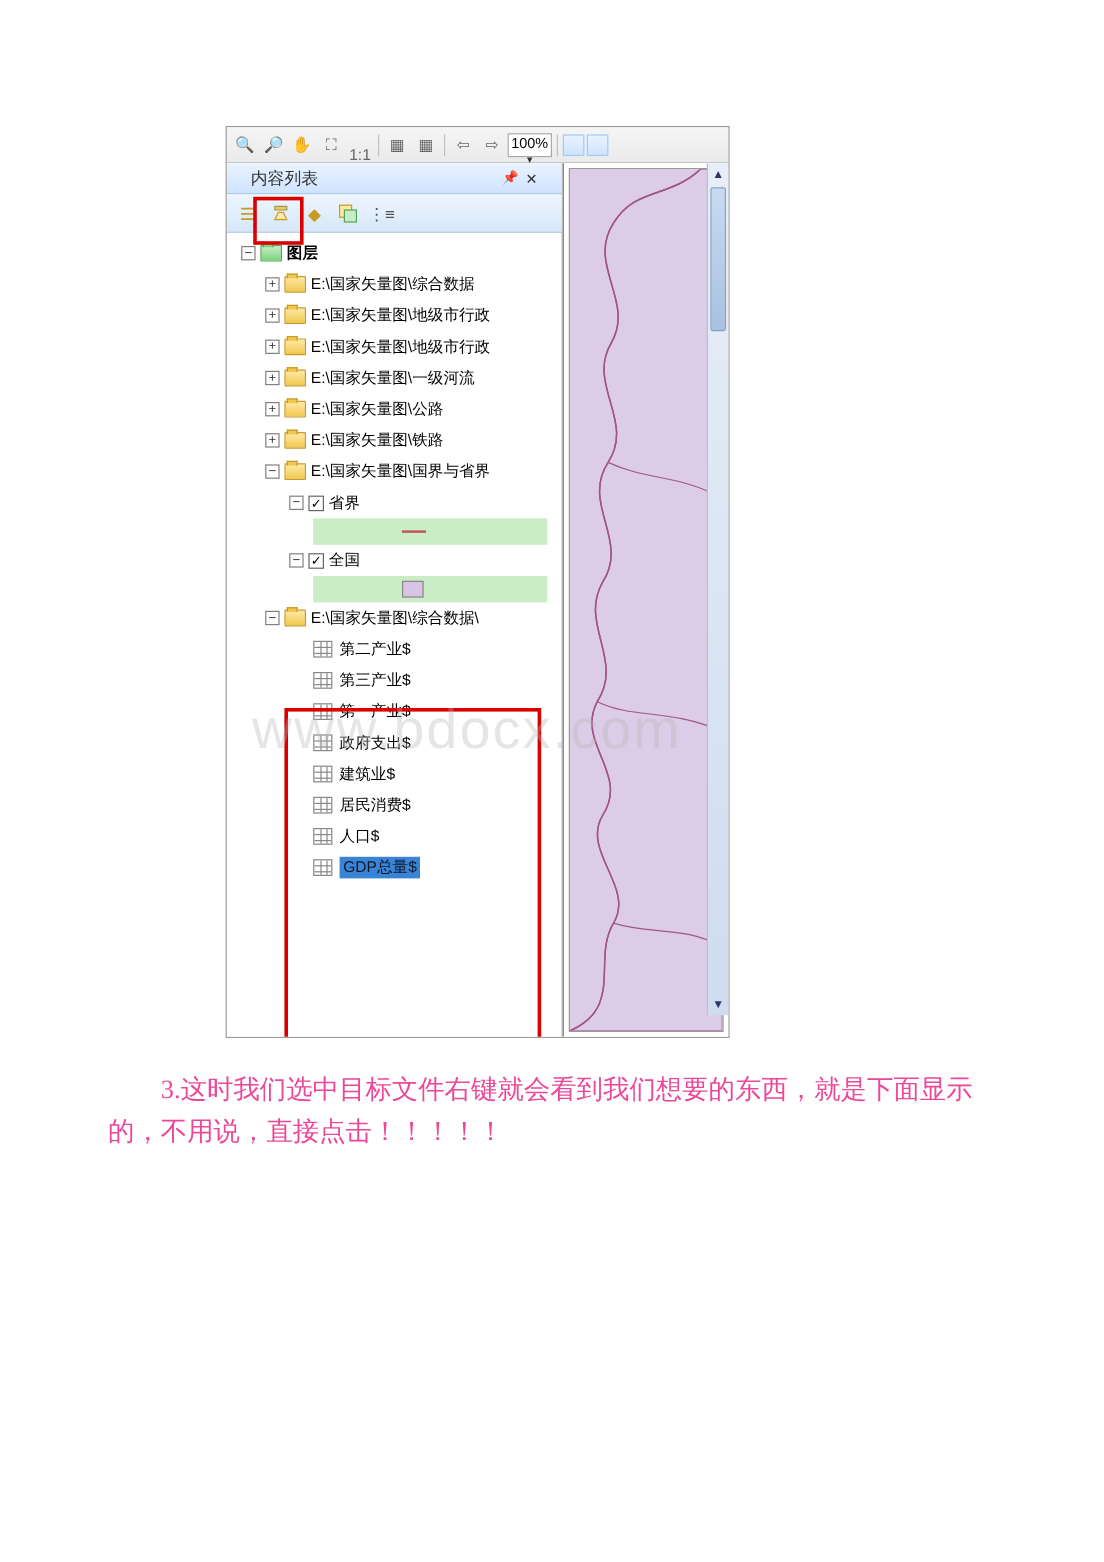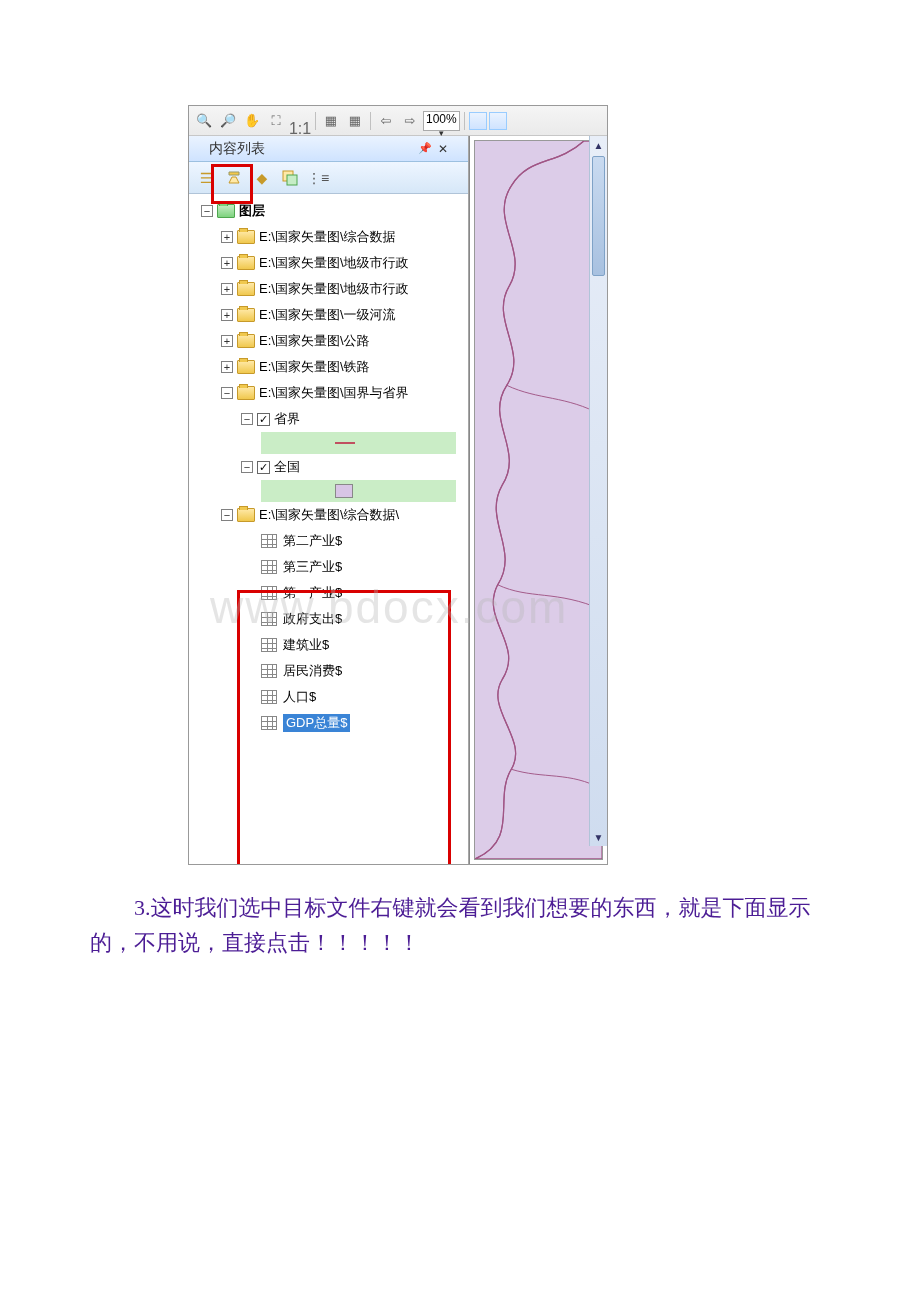--- a/index.html
+++ b/index.html
@@ -158,21 +158,21 @@
     display:flex; align-items:center; justify-content:center;
     font-size: 11px;
   }
   .swatch-line {
     width: 20px; height: 2px; background: #c05060; margin-left: 2px;
   }
   .swatch-box {
     width: 18px; height: 14px; background: #d8c5e5; border: 1px solid #888; margin-left:2px;
   }
   .sel-text {
-    background: #3a84d6; color: #ffffff; padding: 0 3px;
+    background: #3a84d6; color: #0f172a; padding: 0 3px;
   }
   .ind1 { padding-left: 10px; }
   .ind2 { padding-left: 30px; }
   .ind3 { padding-left: 50px; }
   .ind4 { padding-left: 70px; }
   .ind4a { padding-left: 72px; }
   .red-box-tables {
     position: absolute;
     left: 48px;
     top: 396px;
@@ -220,21 +220,21 @@
   }
   .scrollbar-v .arrow-up{top:0;} .scrollbar-v .arrow-down{bottom:0;}
   .caption {
     position: absolute;
     left: 90px;
     top: 890px;
     width: 740px;
     font-family: SimSun, "宋体", serif;
     font-size: 22px;
     line-height: 1.6;
-    color: #4c1d95;
+    color: #ec4899;
   }
   .watermark {
     position: absolute;
     left: 210px;
     top: 580px;
     font-size: 46px;
     font-weight: 300;
     letter-spacing: 2px;
     color: rgba(180,180,180,0.35);
     pointer-events: none;
@@ -245,21 +245,21 @@
 </head>
 <body>
 
 <div class="screenshot">
 
   <div class="top-toolbar">
     <div class="tb-icon">🔍</div>
     <div class="tb-icon">🔎</div>
     <div class="tb-icon">✋</div>
     <div class="tb-icon">⛶</div>
-    <div class="tb-icon" style="font-size:16px;margin-top:16px;">1:1</div>
+    <div class="tb-icon" style="font-size:13px;margin-top:16px;">1:1</div>
     <div class="sep"></div>
     <div class="tb-icon">▦</div>
     <div class="tb-icon">▦</div>
     <div class="sep"></div>
     <div class="tb-icon">⇦</div>
     <div class="tb-icon">⇨</div>
     <div class="zoom-box">
       <span>100%</span>
       <span class="tri">▾</span>
     </div>

